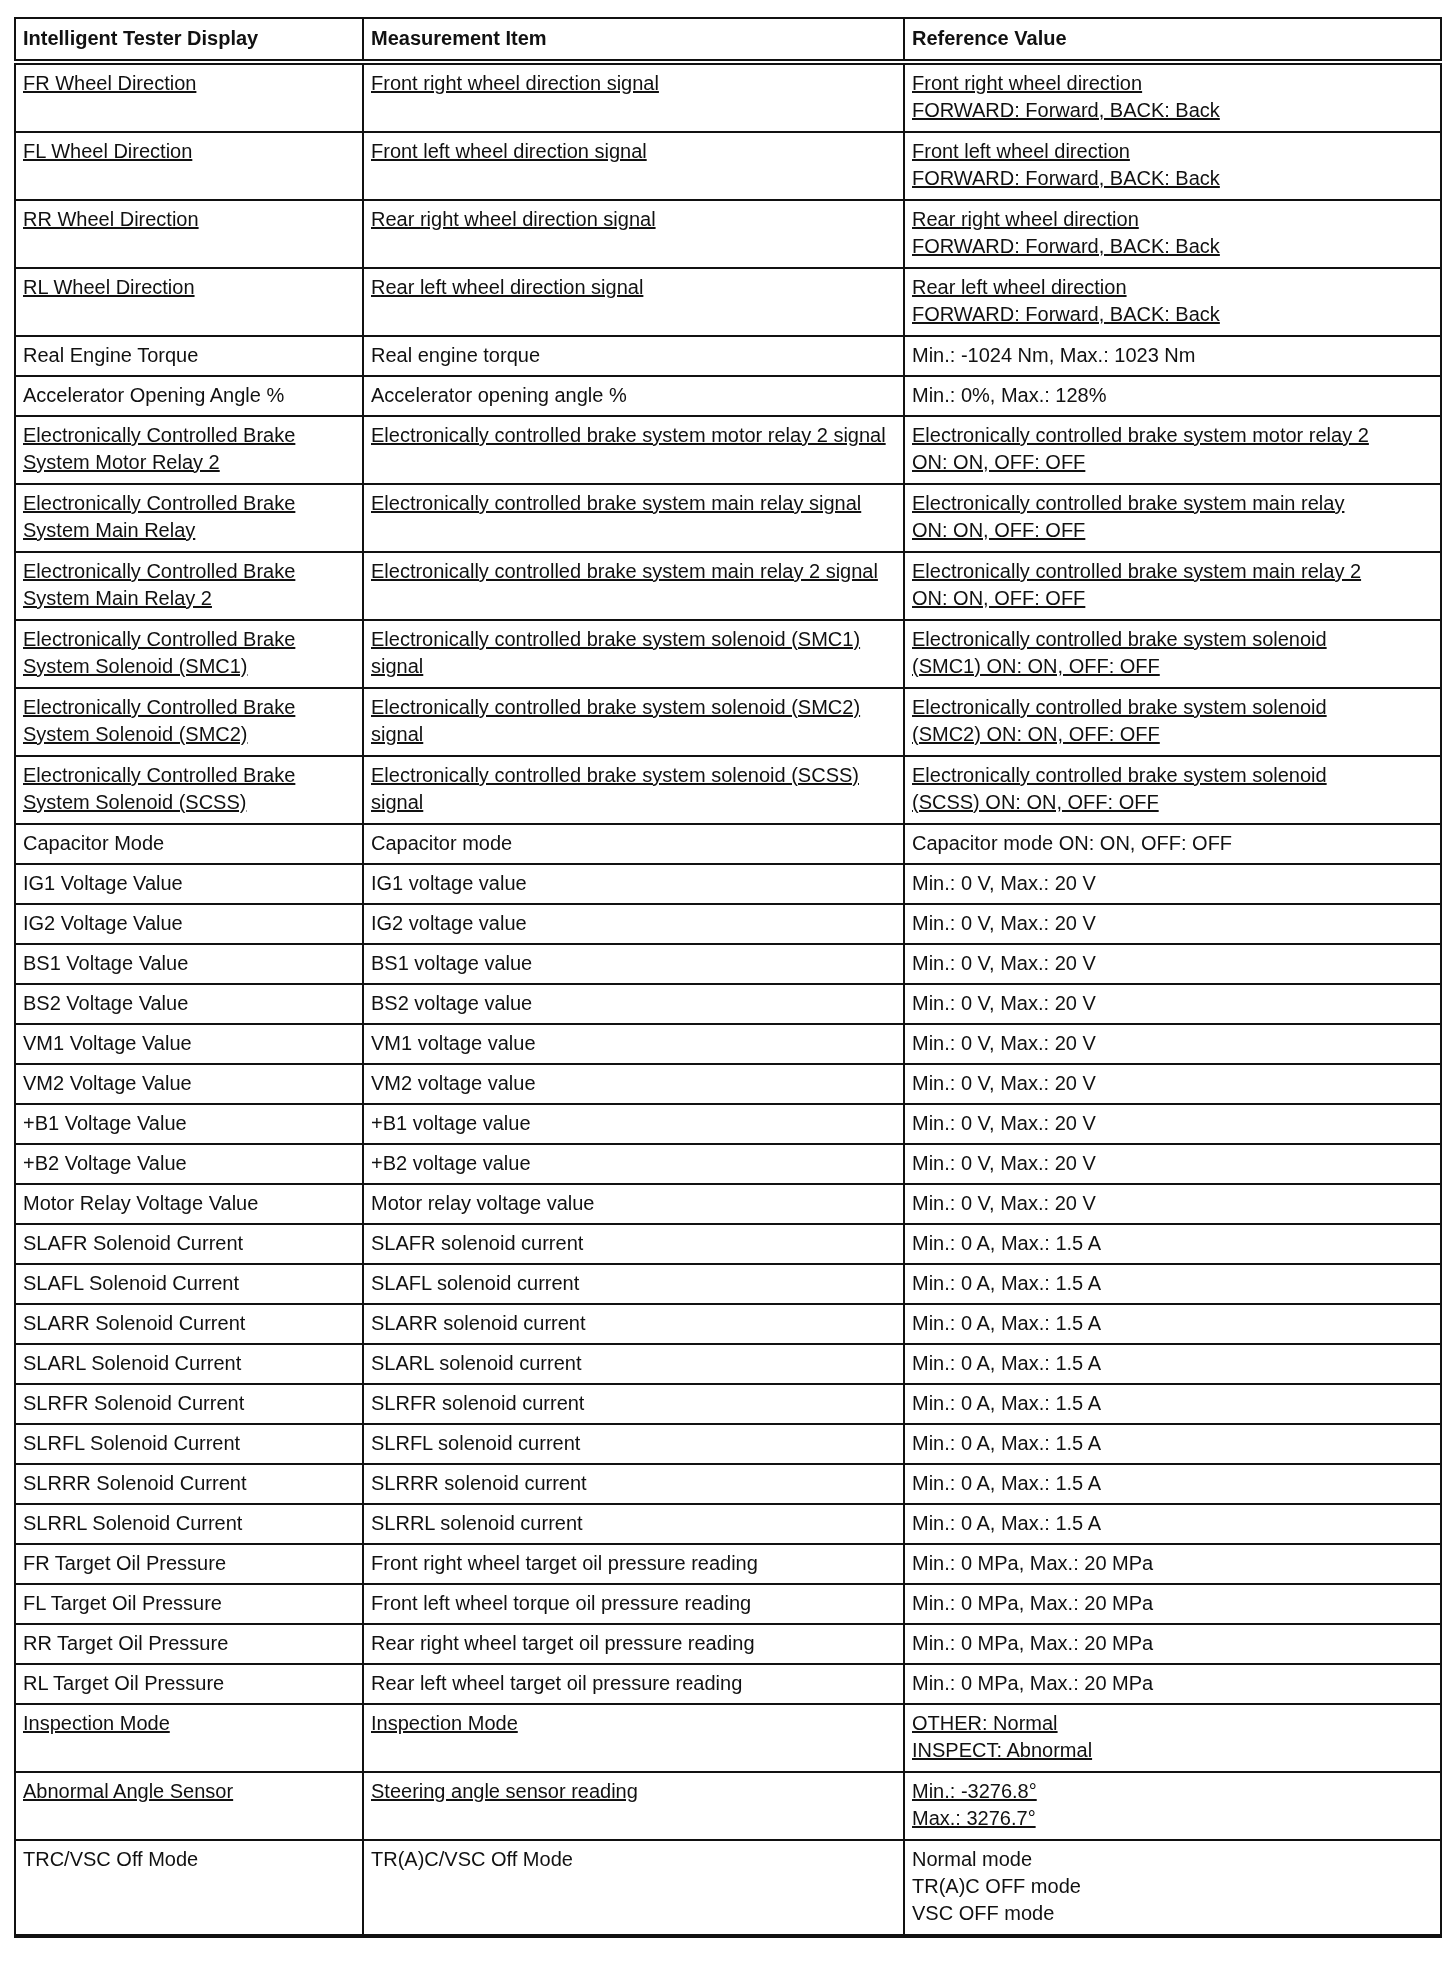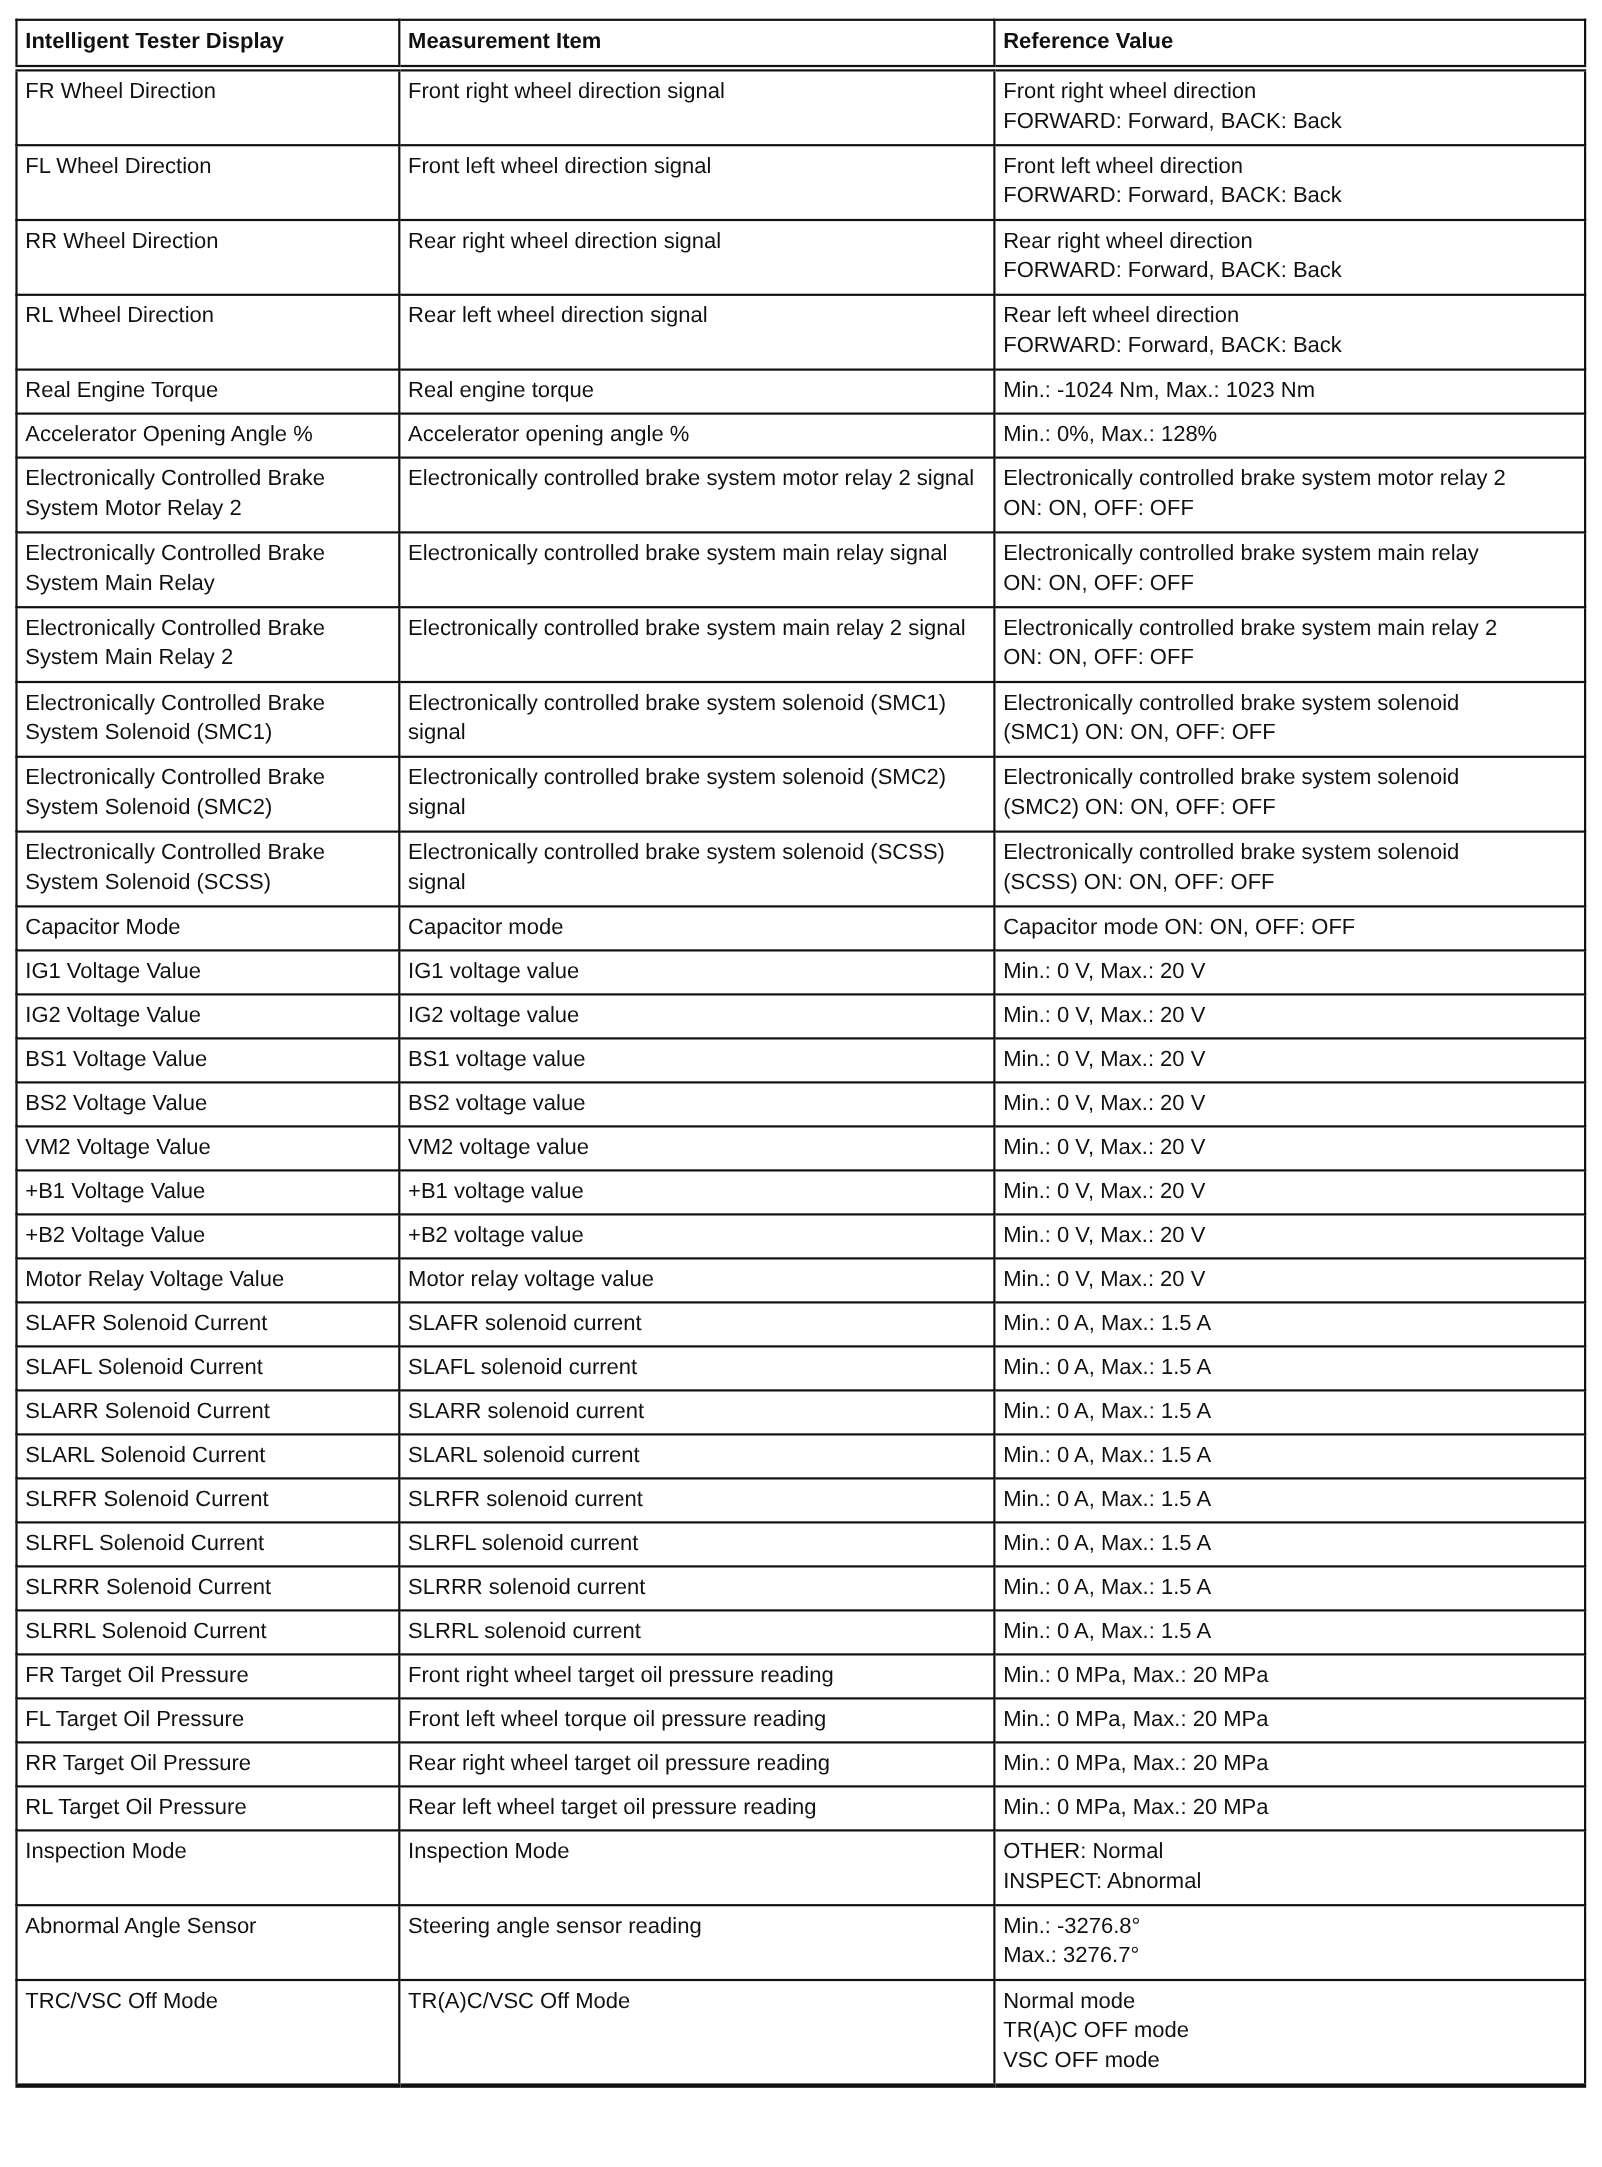--- a/index.html
+++ b/index.html
@@ -20,21 +20,21 @@
     border: 2px solid #111;
     vertical-align: top;
     text-align: left;
     padding: 5px 6px 4px 7px;
     line-height: 27px;
   }
   th { font-weight: bold; height: 30px; padding-top: 6px; }
   thead tr th { border-bottom: 6px double #111; }
   td { font-weight: normal; }
   tr.l1 td { height: 29px; }
-  tr.l2 td { height: 57px; }
+  tr.l2 td { height: 57px; text-decoration: underline; }
   tr.l3 td { height: 84px; }
   tbody tr:last-child td { border-bottom: 4px solid #111; }
   .line { display: block; white-space: nowrap; }
 </style>
 </head>
 <body>
 
 <div class="page">
   <table>
     <colgroup>
@@ -173,20 +173,27 @@
           </td>
         </tr>
         <tr class="l1">
           <td>BS2 Voltage Value</td>
           <td>BS2 voltage value</td>
           <td>
             <span class="line">Min.: 0 V, Max.: 20 V</span>
           </td>
         </tr>
         <tr class="l1">
+          <td>VM1 Voltage Value</td>
+          <td>VM1 voltage value</td>
+          <td>
+            <span class="line">Min.: 0 V, Max.: 20 V</span>
+          </td>
+        </tr>
+        <tr class="l1">
           <td>VM2 Voltage Value</td>
           <td>VM2 voltage value</td>
           <td>
             <span class="line">Min.: 0 V, Max.: 20 V</span>
           </td>
         </tr>
         <tr class="l1">
           <td>+B1 Voltage Value</td>
           <td>+B1 voltage value</td>
           <td>

